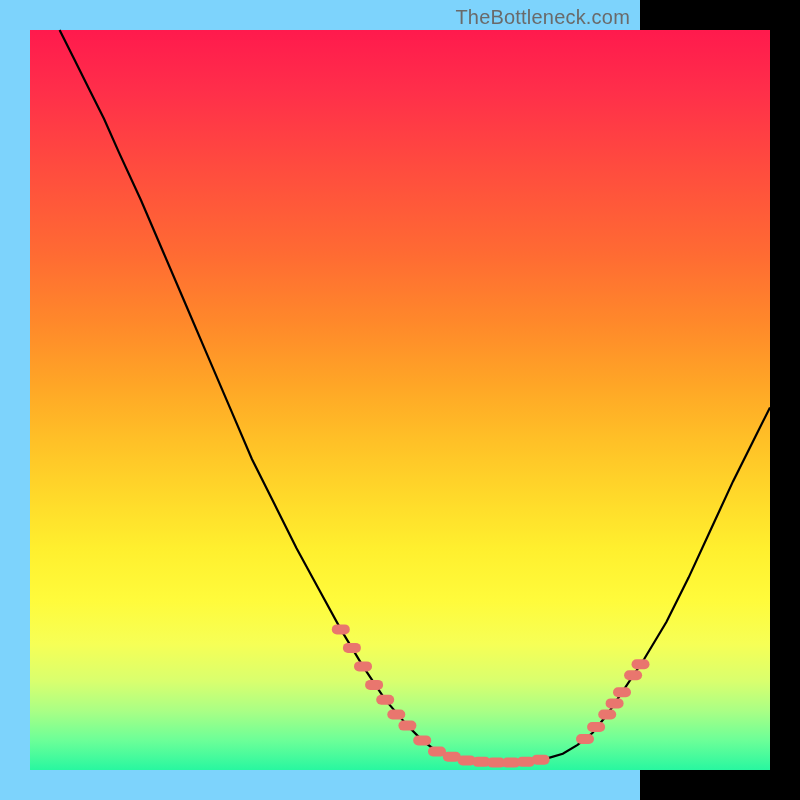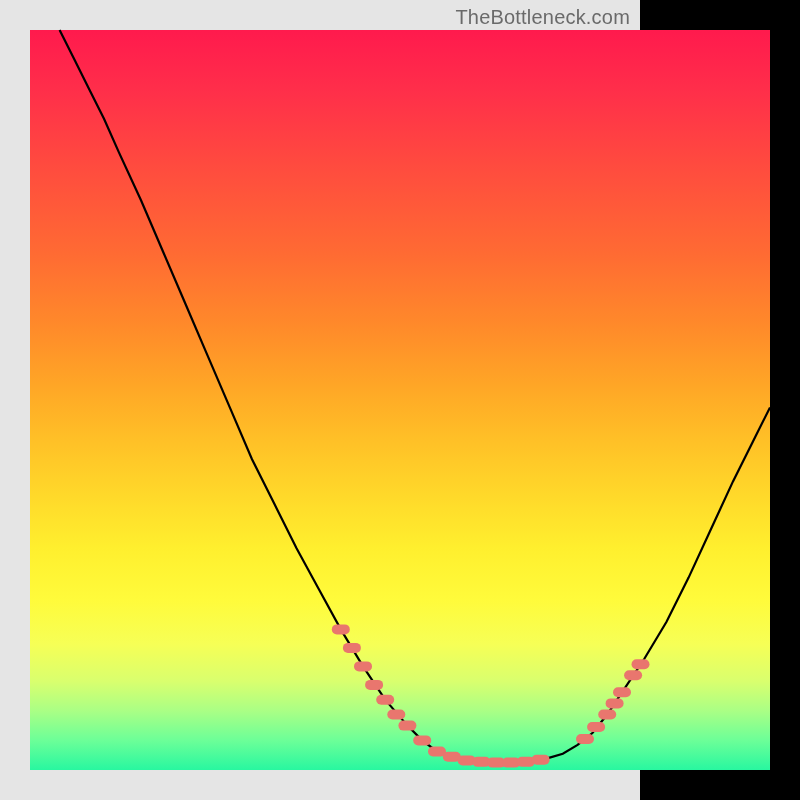--- a/index.html
+++ b/index.html
@@ -8,21 +8,21 @@
     width: 800px;
     height: 800px;
     background: #000;
     overflow: hidden;
     font-family: Arial, Helvetica, sans-serif;
   }
   .frame {
     position: absolute;
     left: 0; top: 0;
     width: 640px; height: 800px;
-    background: #e5e5e5;
+    background: #7dd3fc;
   }
   .plot {
     position: absolute;
     left: 30px;
     top: 30px;
     width: 740px;
     height: 740px;
     background: linear-gradient(to bottom,
       #ff1a4d 0%,
       #ff2e4a 8%,

